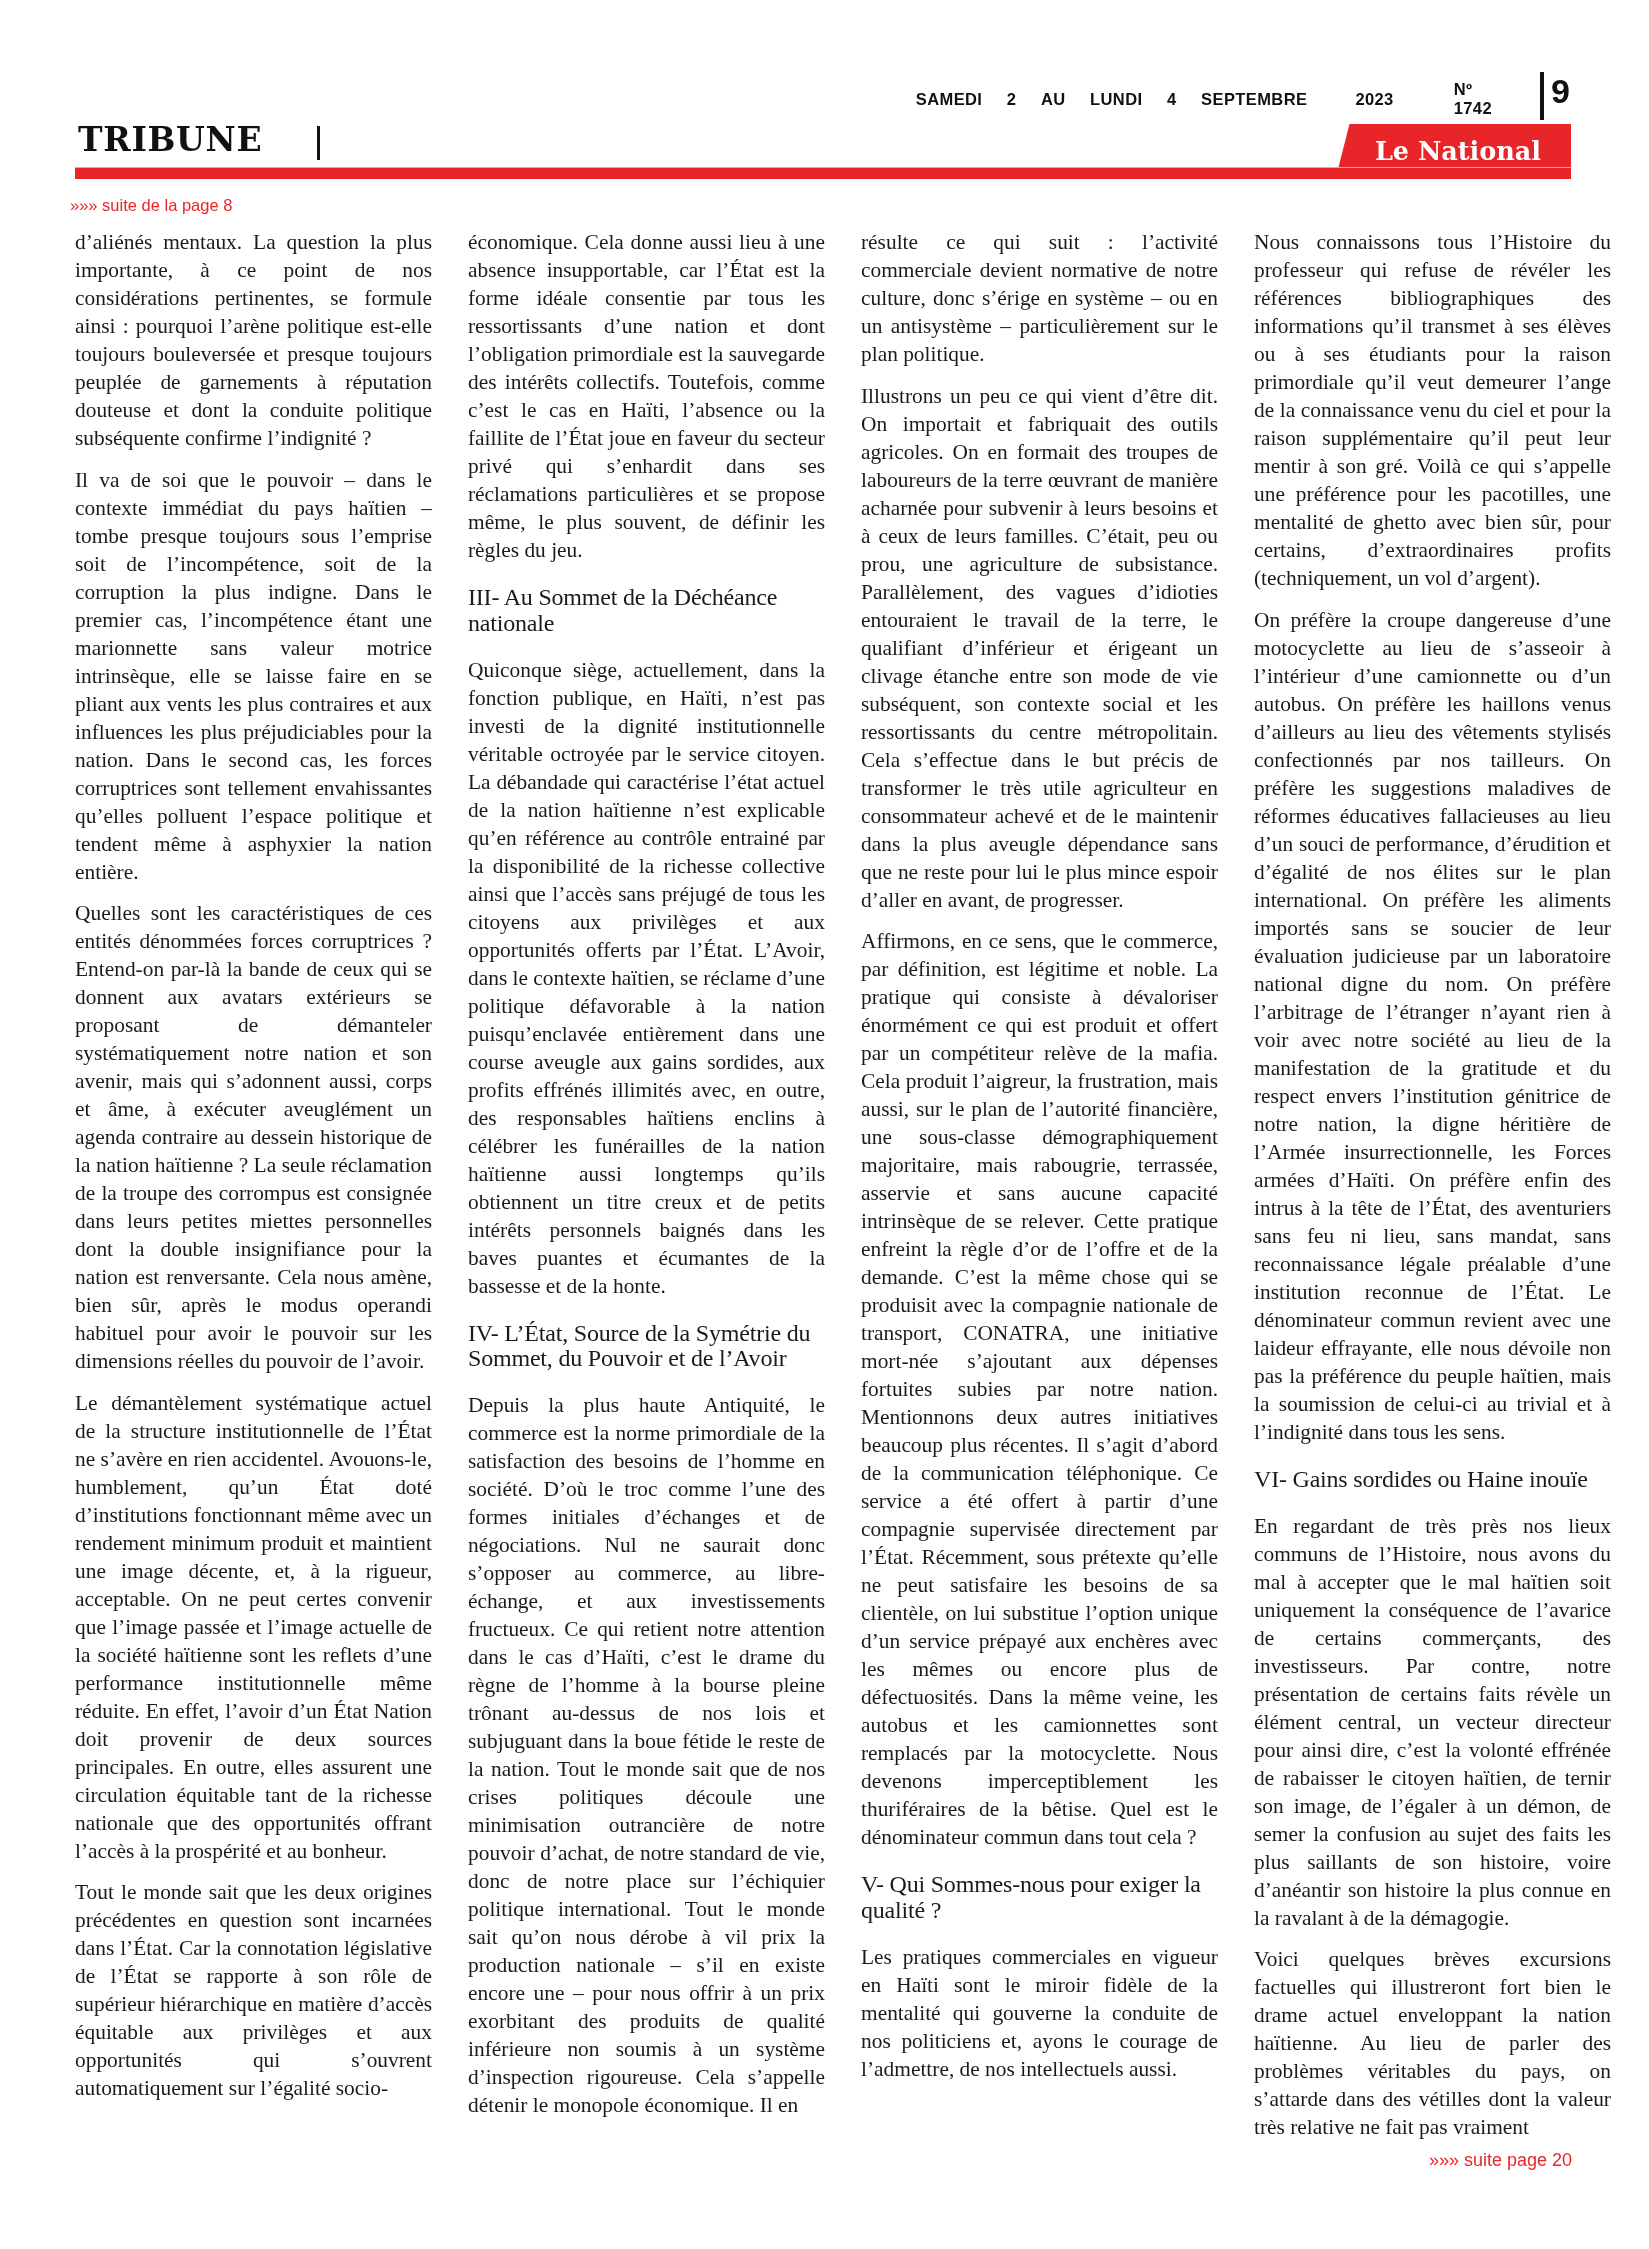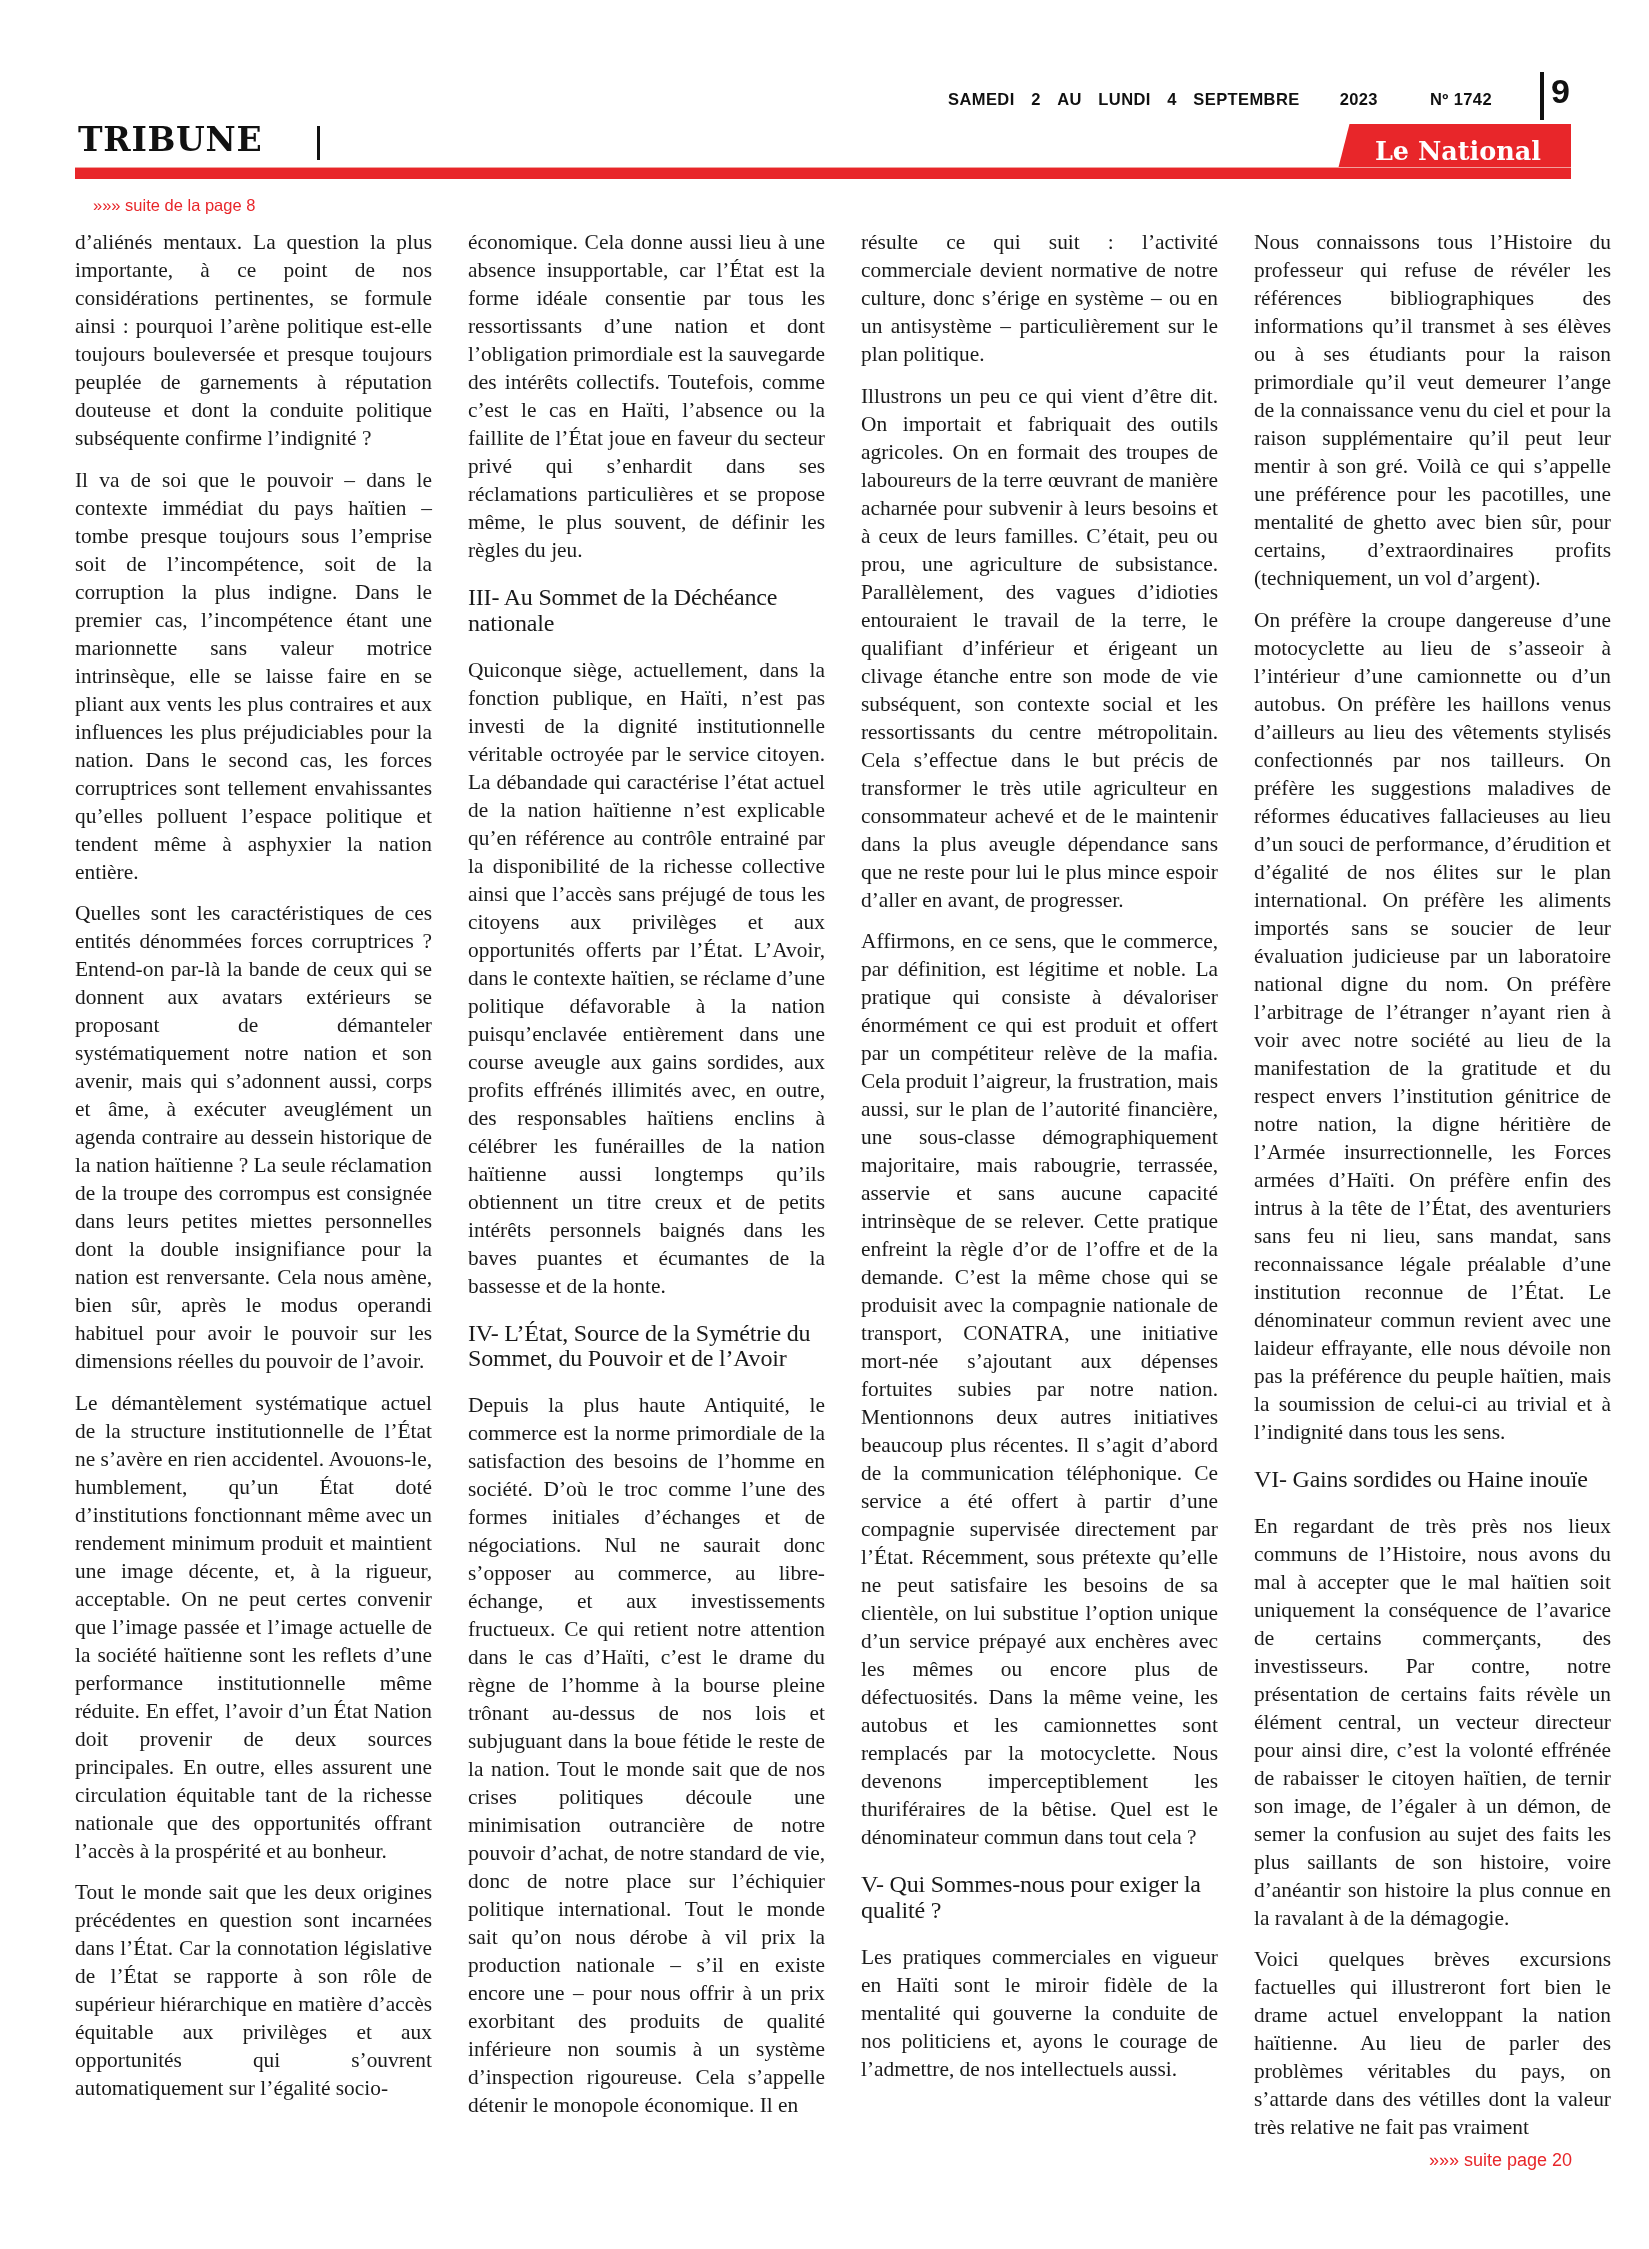--- a/index.html
+++ b/index.html
@@ -1,28 +1,28 @@
 <!DOCTYPE html>
 <html style="font-size:12px"><head>
 <meta charset="utf-8">
 <style>
   html, body { margin: 0; padding: 0; background: #ffffff; }
   body { width: 1650px; height: 2250px; position: relative; overflow: hidden; color: #1a1a1a; }
-  .dateline { position: absolute; top: 84px; left: 900px; width: 592px; height: 30px; display: flex; align-items: center; justify-content: flex-end; gap: 0; font-family: "Liberation Sans", sans-serif; font-weight: 700; font-size: 16.5px; letter-spacing: 0.4px; color: #111; }
+  .dateline { position: absolute; top: 84px; left: 900px; width: 592px; height: 30px; display: flex; align-items: center; justify-content: flex-end; gap: 8px; font-family: "Liberation Sans", sans-serif; font-weight: 700; font-size: 16.5px; letter-spacing: 0.4px; color: #111; }
   .dateline .dl-part { margin-left: 16.5px; }
   .dateline .dl-year { margin-left: 40px; }
   .dateline .dl-issue { margin-left: 52px; }
   .page-sep { position: absolute; left: 1540px; top: 72px; width: 3.7px; height: 48px; background: #111; }
   .page-num { position: absolute; left: 1551px; top: 69px; font-family: "Liberation Sans", sans-serif; font-weight: 700; font-size: 34px; color: #111; line-height: 45px; }
   .section-title { position: absolute; left: 78px; top: 120px; font-family: "DejaVu Serif", serif; font-weight: 700; font-size: 33px; letter-spacing: 0.7px; color: #111; }
   .title-sep { position: absolute; left: 317px; top: 126px; width: 3px; height: 34px; background: #111; }
   .red-rule { position: absolute; left: 75px; top: 167px; width: 1496px; height: 10.5px; background: #e8262a; border-top: 0.7px solid #f2a09c; }
   .brand-box { position: absolute; left: 1336px; top: 124px; width: 235px; height: 53px; background: #e8262a; clip-path: polygon(13.5px 0, 100% 0, 100% 100%, 0 100%); display: flex; align-items: center; justify-content: flex-end; padding-right: 30px; box-sizing: border-box; }
   .brand-box span { font-family: "DejaVu Serif", serif; font-weight: 700; font-size: 25.5px; color: #ffffff; }
-  .continued-from { position: absolute; left: 93px; top: 196px; font-family: "Liberation Sans", sans-serif; font-size: 16.5px; color: #e8262a; }
+  .continued-from { position: absolute; left: 70px; top: 196px; font-family: "Liberation Sans", sans-serif; font-size: 16.5px; color: #e8262a; }
   .columns { position: absolute; top: 228px; left: 75px; width: 1500px; height: 1920px; display: grid; grid-template-columns: 357px 357px 357px 357px; column-gap: 36px; }
   .col { font-family: "Liberation Serif", serif; font-size: 21.4px; line-height: 28px; text-align: justify; hyphens: none; }
   .col p { margin: 0 0 13.5px 0; }
   .col h2 { font-family: "Liberation Serif", serif; font-weight: 400; font-size: 24px; line-height: 25.5px; margin: 21px 0 19.5px 0; text-align: left; letter-spacing: -0.2px; }
   .continued-to { position: absolute; right: 78px; top: 2150px; font-family: "Liberation Sans", sans-serif; font-size: 18px; color: #e8262a; }
 </style>
 </head>
 <body>
 
 <div class="dateline">

